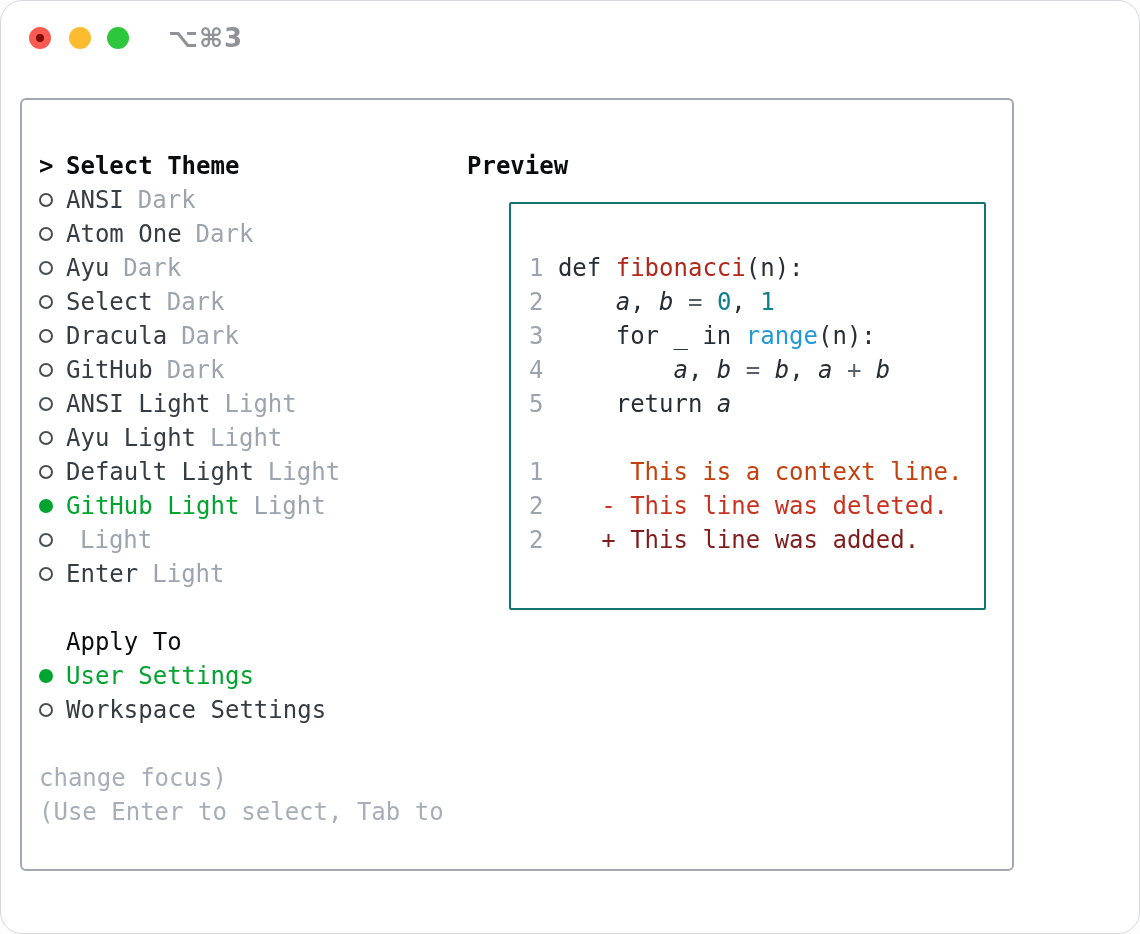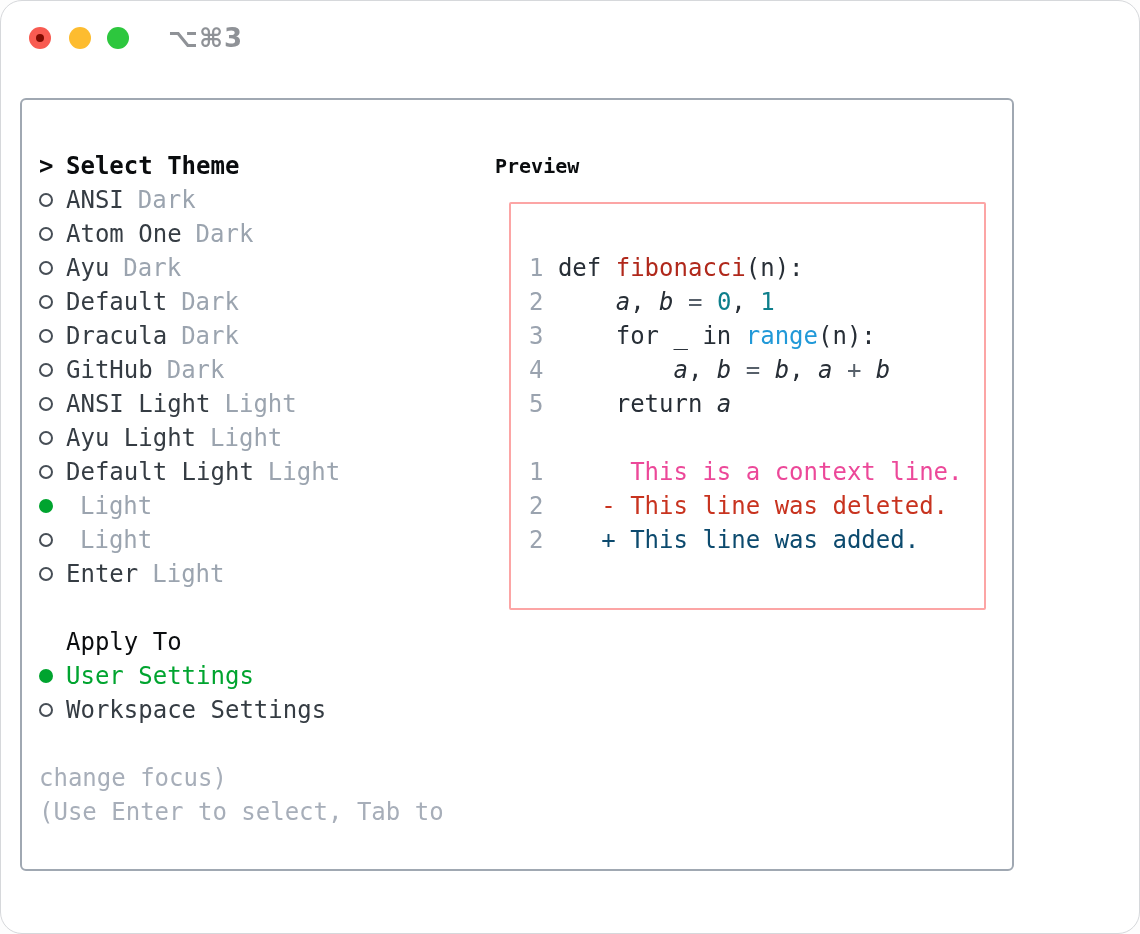--- a/index.html
+++ b/index.html
@@ -34,39 +34,39 @@
   .heading-bold{font-weight:bold;color:#0a0c0e;}
   .heading{color:#0b0d0f;}
   .theme-name{color:#353c43;}
   .theme-name.on{color:#00a42f;}
   .variant{color:#9ba4af;margin-left:14px;}
   .opt-name{color:#353c43;}
   .opt-name.on{color:#00a42f;}
   .hint-row{color:#a7aeb9;}
   
   .preview-title{
-    position:absolute;left:473px;top:49px;height:34px;line-height:34px;
-    font-size:20px;font-weight:bold;color:#0a0c0e;
+    position:absolute;left:445px;top:49px;height:34px;line-height:34px;
+    font-size:24px;font-weight:bold;color:#0a0c0e;
   }
   .preview-box{
     position:absolute;left:487px;top:102px;width:477px;height:408px;box-sizing:border-box;
-    border:2px solid #fca5a5;border-radius:2px;background:#fff;
+    border:2px solid #0f766e;border-radius:2px;background:#fff;
     padding:47px 0 0 18px;overflow:hidden;
   }
   .code-line{height:34px;line-height:34px;font-size:24px;white-space:pre;}
   .seg-gutter{color:#9aa3af;}
   .seg-code{color:#272e36;}
   .seg-func{color:#b0281b;}
   .seg-num{color:#0e7f8c;}
   .seg-call{color:#2199d8;}
   .seg-var{color:#272e36;font-style:italic;}
   .seg-op{color:#57606a;}
-  .seg-ctx{color:#ec4899;margin-top:48px;}
+  .seg-ctx{color:#c2410c;margin-top:48px;}
   .seg-del{color:#c8331f;}
-  .seg-add{color:#0c4a6e;}
+  .seg-add{color:#7f1d1d;}
 </style>
 </head>
 <body>
 
 <div class="window">
 
   <div>
     <div class="traffic tl-close"></div>
     <div class="traffic tl-min"></div>
     <div class="traffic tl-zoom"></div>
@@ -78,27 +78,27 @@
     <div class="left-col">
       <div class="row">
         <span class="marker prompt-marker">&gt;</span>
         <span class="heading-bold">Select Theme</span>
       </div>
 
       <div id="theme-list">
           <div class="row"><span class="marker"><span class="dot"></span></span><span class="theme-name">ANSI</span><span class="variant">Dark</span></div>
           <div class="row"><span class="marker"><span class="dot"></span></span><span class="theme-name">Atom One</span><span class="variant">Dark</span></div>
           <div class="row"><span class="marker"><span class="dot"></span></span><span class="theme-name">Ayu</span><span class="variant">Dark</span></div>
-          <div class="row"><span class="marker"><span class="dot"></span></span><span class="theme-name">Default</span><span class="variant">Dark</span></div>
+          <div class="row"><span class="marker"><span class="dot"></span></span><span class="theme-name">Select</span><span class="variant">Dark</span></div>
           <div class="row"><span class="marker"><span class="dot"></span></span><span class="theme-name">Dracula</span><span class="variant">Dark</span></div>
           <div class="row"><span class="marker"><span class="dot"></span></span><span class="theme-name">GitHub</span><span class="variant">Dark</span></div>
           <div class="row"><span class="marker"><span class="dot"></span></span><span class="theme-name">ANSI Light</span><span class="variant">Light</span></div>
           <div class="row"><span class="marker"><span class="dot"></span></span><span class="theme-name">Ayu Light</span><span class="variant">Light</span></div>
           <div class="row"><span class="marker"><span class="dot"></span></span><span class="theme-name">Default Light</span><span class="variant">Light</span></div>
-          <div class="row"><span class="marker"><span class="dot on"></span></span><span class="variant">Light</span></div>
+          <div class="row"><span class="marker"><span class="dot on"></span></span><span class="theme-name on">GitHub Light</span><span class="variant">Light</span></div>
           <div class="row"><span class="marker"><span class="dot"></span></span><span class="variant">Light</span></div>
           <div class="row"><span class="marker"><span class="dot"></span></span><span class="theme-name">Enter</span><span class="variant">Light</span></div>
         </div>
 
       <div class="row"></div>
 
       <div class="row">
         <span class="marker"></span>
         <span class="heading">Apply To</span>
       </div>

